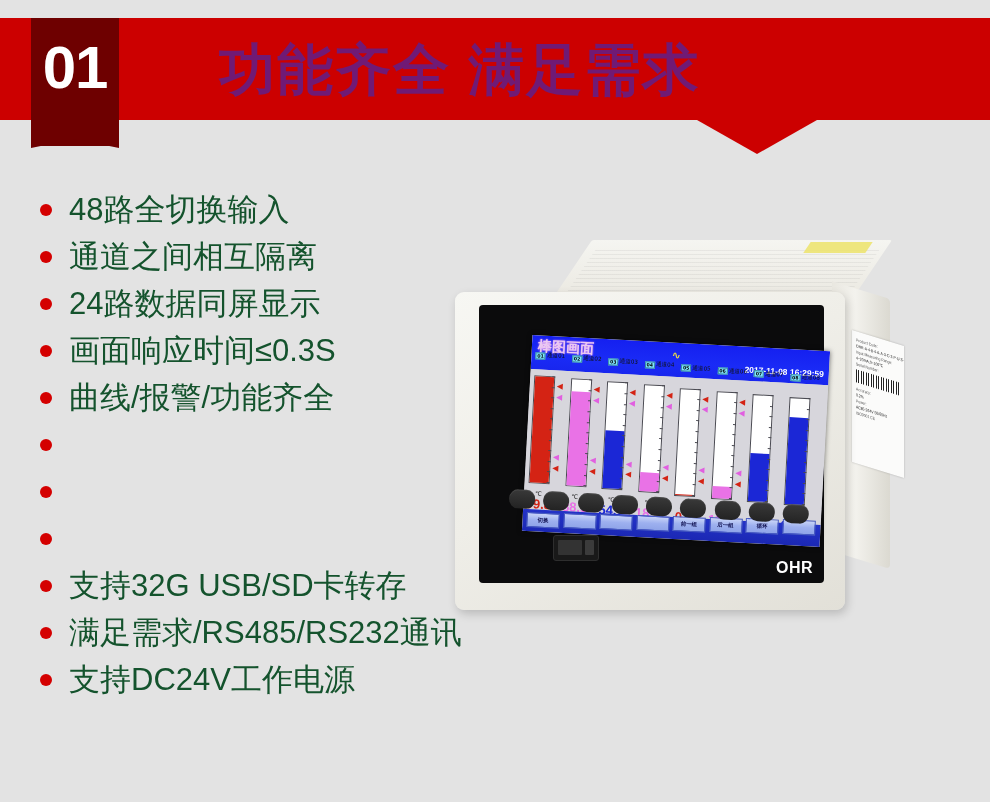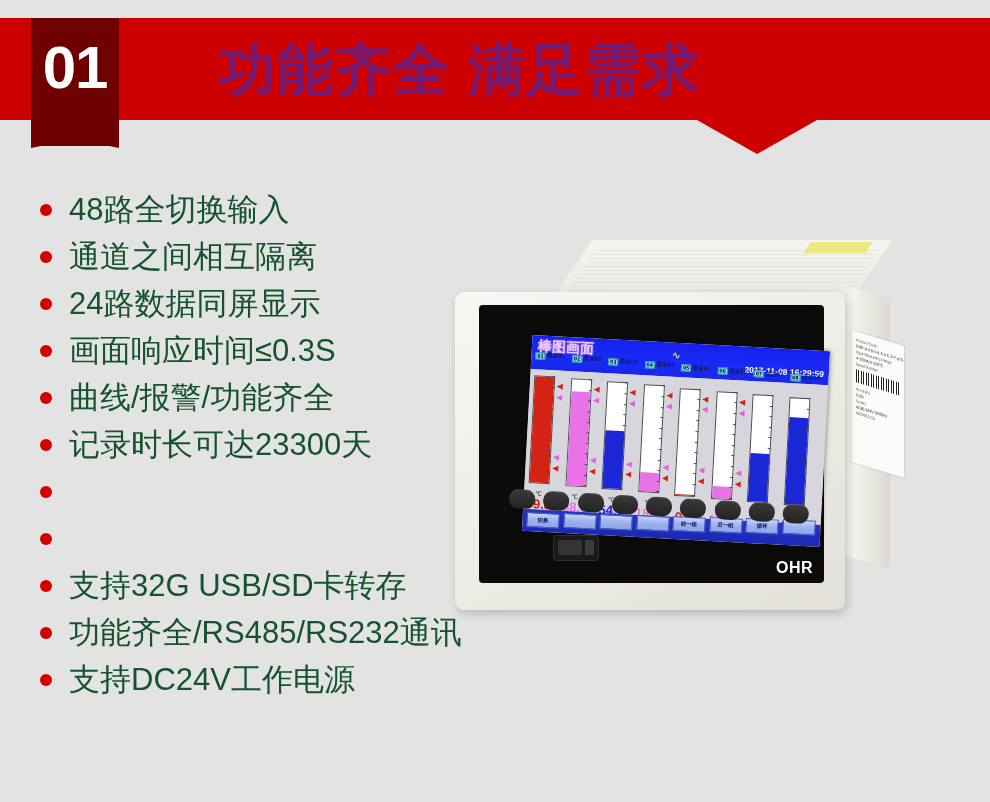--- a/index.html
+++ b/index.html
@@ -263,35 +263,34 @@
   <li class="feature-item">
     <span class="feature-bullet"></span>
     <span class="feature-text">画面响应时间≤0.3S</span>
   </li>
   <li class="feature-item">
     <span class="feature-bullet"></span>
     <span class="feature-text">曲线/报警/功能齐全</span>
   </li>
   <li class="feature-item">
     <span class="feature-bullet"></span>
-    <span class="feature-text">记录时长可达23300天</span>
   </li>
   <li class="feature-item">
     <span class="feature-bullet"></span>
   </li>
   <li class="feature-item">
     <span class="feature-bullet"></span>
   </li>
   <li class="feature-item">
     <span class="feature-bullet"></span>
     <span class="feature-text">支持32G USB/SD卡转存</span>
   </li>
   <li class="feature-item">
     <span class="feature-bullet"></span>
-    <span class="feature-text">功能齐全/RS485/RS232通讯</span>
+    <span class="feature-text">满足需求/RS485/RS232通讯</span>
   </li>
   <li class="feature-item">
     <span class="feature-bullet"></span>
     <span class="feature-text">支持DC24V工作电源</span>
   </li>
 </ul>
 
 <div class="device">
 
   <div class="dev-rear">

